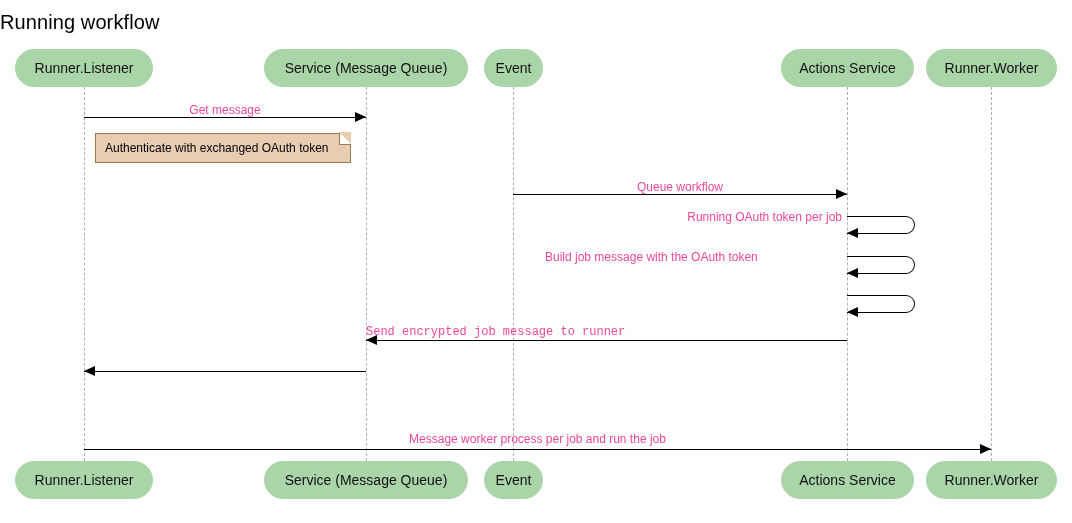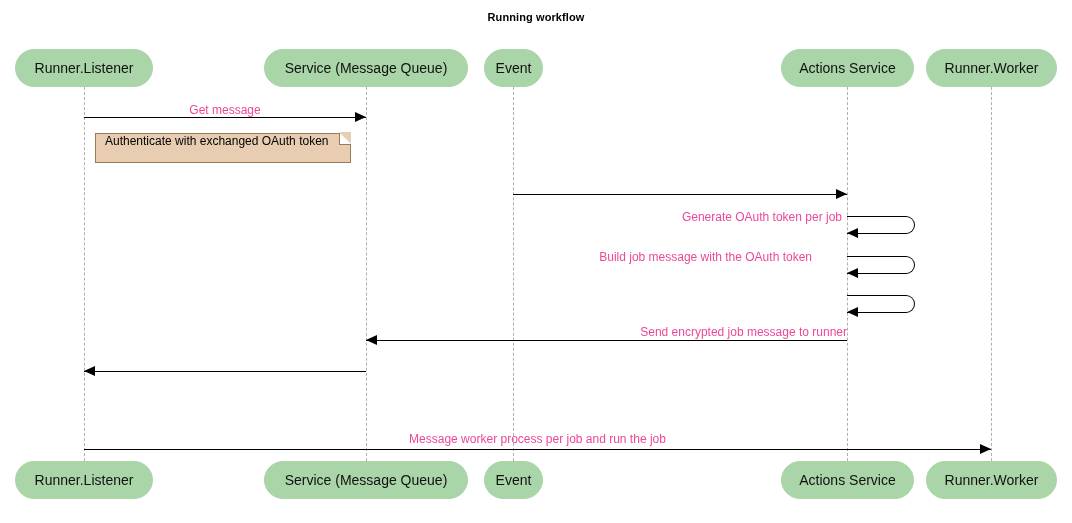--- a/index.html
+++ b/index.html
@@ -17,23 +17,22 @@
   #diagram {
     position: relative;
     width: 1072px;
     height: 523px;
   }
   #title {
     position: absolute;
     left: 0;
     top: 11px;
     width: 1072px;
-    text-align: center;
-    font-size: 11px;
-    font-weight: bold;
+    font-size: 20px;
+    font-weight: normal;
     letter-spacing: 0.1px;
   }
   .lifeline {
     position: absolute;
     width: 0;
     border-left: 1px dashed #b0b0b0;
   }
   .participant {
     position: absolute;
     box-sizing: border-box;
@@ -50,20 +49,21 @@
   }
   .note {
     position: absolute;
     box-sizing: border-box;
     background: #e8cdb3;
     border: 1px solid #9a7b52;
     font-size: 12px;
     color: #000000;
     height: 30px;
     display: flex;
+    align-items: center;
     padding-left: 9px;
     white-space: nowrap;
   }
   .note-fold {
     position: absolute;
     right: -1px;
     top: -1px;
     width: 11px;
     height: 11px;
     background: #ffffff;
@@ -160,35 +160,36 @@
     <span>Actions Service</span>
   </div>
   <div class="participant" style="left:926px; top:461px; width:131px;">
     <span>Runner.Worker</span>
   </div>
 
   <div class="msg-label" style="left:84px; top:103px; width:282px; text-align:center;">Get message</div>
   <div class="msg-line" style="left:84px; top:117px; width:282px;"></div>
   <div class="arrow-head arrow-right" style="left:355px; top:112px;"></div>
 
+  <div class="msg-label" style="left:513px; top:180px; width:334px; text-align:center;">Queue workflow</div>
   <div class="msg-line" style="left:513px; top:194px; width:334px;"></div>
   <div class="arrow-head arrow-right" style="left:836px; top:189px;"></div>
 
-  <div class="msg-label" style="left:547px; top:210px; width:295px; text-align:right;">Generate OAuth token per job</div>
+  <div class="msg-label" style="left:547px; top:210px; width:295px; text-align:right;">Running OAuth token per job</div>
   <div class="self-loop" style="left:847px; top:216px; width:68px; height:18px;"></div>
   <div class="arrow-head arrow-left" style="left:847px; top:228px;"></div>
 
-  <div class="msg-label" style="left:517px; top:250px; width:295px; text-align:right;">Build job message with the OAuth token</div>
+  <div class="msg-label" style="left:545px; top:250px; width:295px; ">Build job message with the OAuth token</div>
   <div class="self-loop" style="left:847px; top:256px; width:68px; height:18px;"></div>
   <div class="arrow-head arrow-left" style="left:847px; top:268px;"></div>
 
   <div class="self-loop" style="left:847px; top:295px; width:68px; height:18px;"></div>
   <div class="arrow-head arrow-left" style="left:847px; top:307px;"></div>
 
-  <div class="msg-label" style="left:366px; top:325px; width:481px; text-align:right;">Send encrypted job message to runner</div>
+  <div class="msg-label" style="left:366px; top:325px; width:481px; text-align:left;font-family:Liberation Mono, monospace;">Send encrypted job message to runner</div>
   <div class="msg-line" style="left:366px; top:340px; width:481px;"></div>
   <div class="arrow-head arrow-left" style="left:366px; top:335px;"></div>
 
   <div class="msg-line" style="left:84px; top:371px; width:282px;"></div>
   <div class="arrow-head arrow-left" style="left:84px; top:366px;"></div>
 
   <div class="msg-label" style="left:84px; top:432px; width:907px; text-align:center;">Message worker process per job and run the job</div>
   <div class="msg-line" style="left:84px; top:449px; width:907px;"></div>
   <div class="arrow-head arrow-right" style="left:980px; top:444px;"></div>
 

